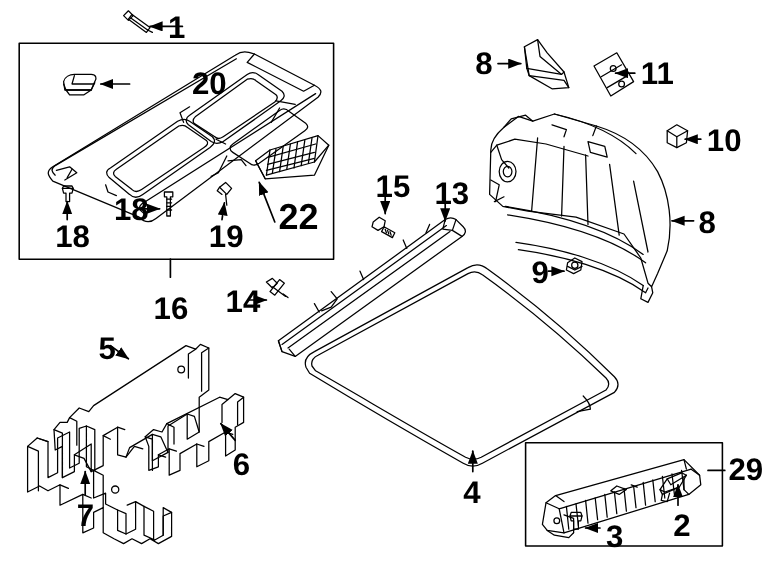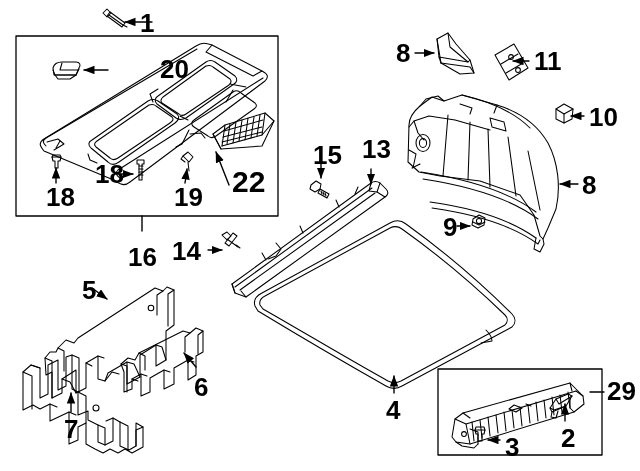--- a/index.html
+++ b/index.html
@@ -355,22 +355,22 @@
   <div class="lbl" style="left:505px;top:434px;font-size:26px;">3</div>
   <div class="lbl" style="left:386px;top:397px;font-size:26px;">4</div>
   <div class="lbl" style="left:82px;top:277px;font-size:26px;">5</div>
   <div class="lbl" style="left:194px;top:374px;font-size:26px;">6</div>
   <div class="lbl" style="left:64px;top:416px;font-size:26px;">7</div>
   <div class="lbl" style="left:582px;top:172px;font-size:26px;">8</div>
   <div class="lbl" style="left:443px;top:214px;font-size:26px;">9</div>
   <div class="lbl" style="left:589px;top:104px;font-size:26px;">10</div>
   <div class="lbl" style="left:534px;top:48px;font-size:26px;">11</div>
   <div class="lbl" style="left:396px;top:40px;font-size:26px;">8</div>
-  <div class="lbl" style="left:362px;top:136px;font-size:26px;">13</div>
-  <div class="lbl" style="left:172px;top:238px;font-size:26px;text-align:right;">14</div>
+  <div class="lbl" style="left:362px;top:148px;font-size:26px;">13</div>
+  <div class="lbl" style="left:188px;top:238px;font-size:26px;text-align:right;">14</div>
   <div class="lbl" style="left:313px;top:142px;font-size:26px;">15</div>
   <div class="lbl" style="left:128px;top:230px;font-size:26px;margin-top:14px;">16</div>
   <div class="lbl" style="left:46px;top:184px;font-size:26px;">18</div>
   <div class="lbl" style="left:95px;top:161px;font-size:26px;">18</div>
   <div class="lbl" style="left:174px;top:184px;font-size:26px;">19</div>
   <div class="lbl" style="left:112px;top:56px;font-size:26px;margin-left:48px;">20</div>
   <div class="lbl" style="left:232px;top:167px;font-size:30px;">22</div>
   <div class="lbl" style="left:607px;top:378px;font-size:26px;">29</div>
 
 </div>

